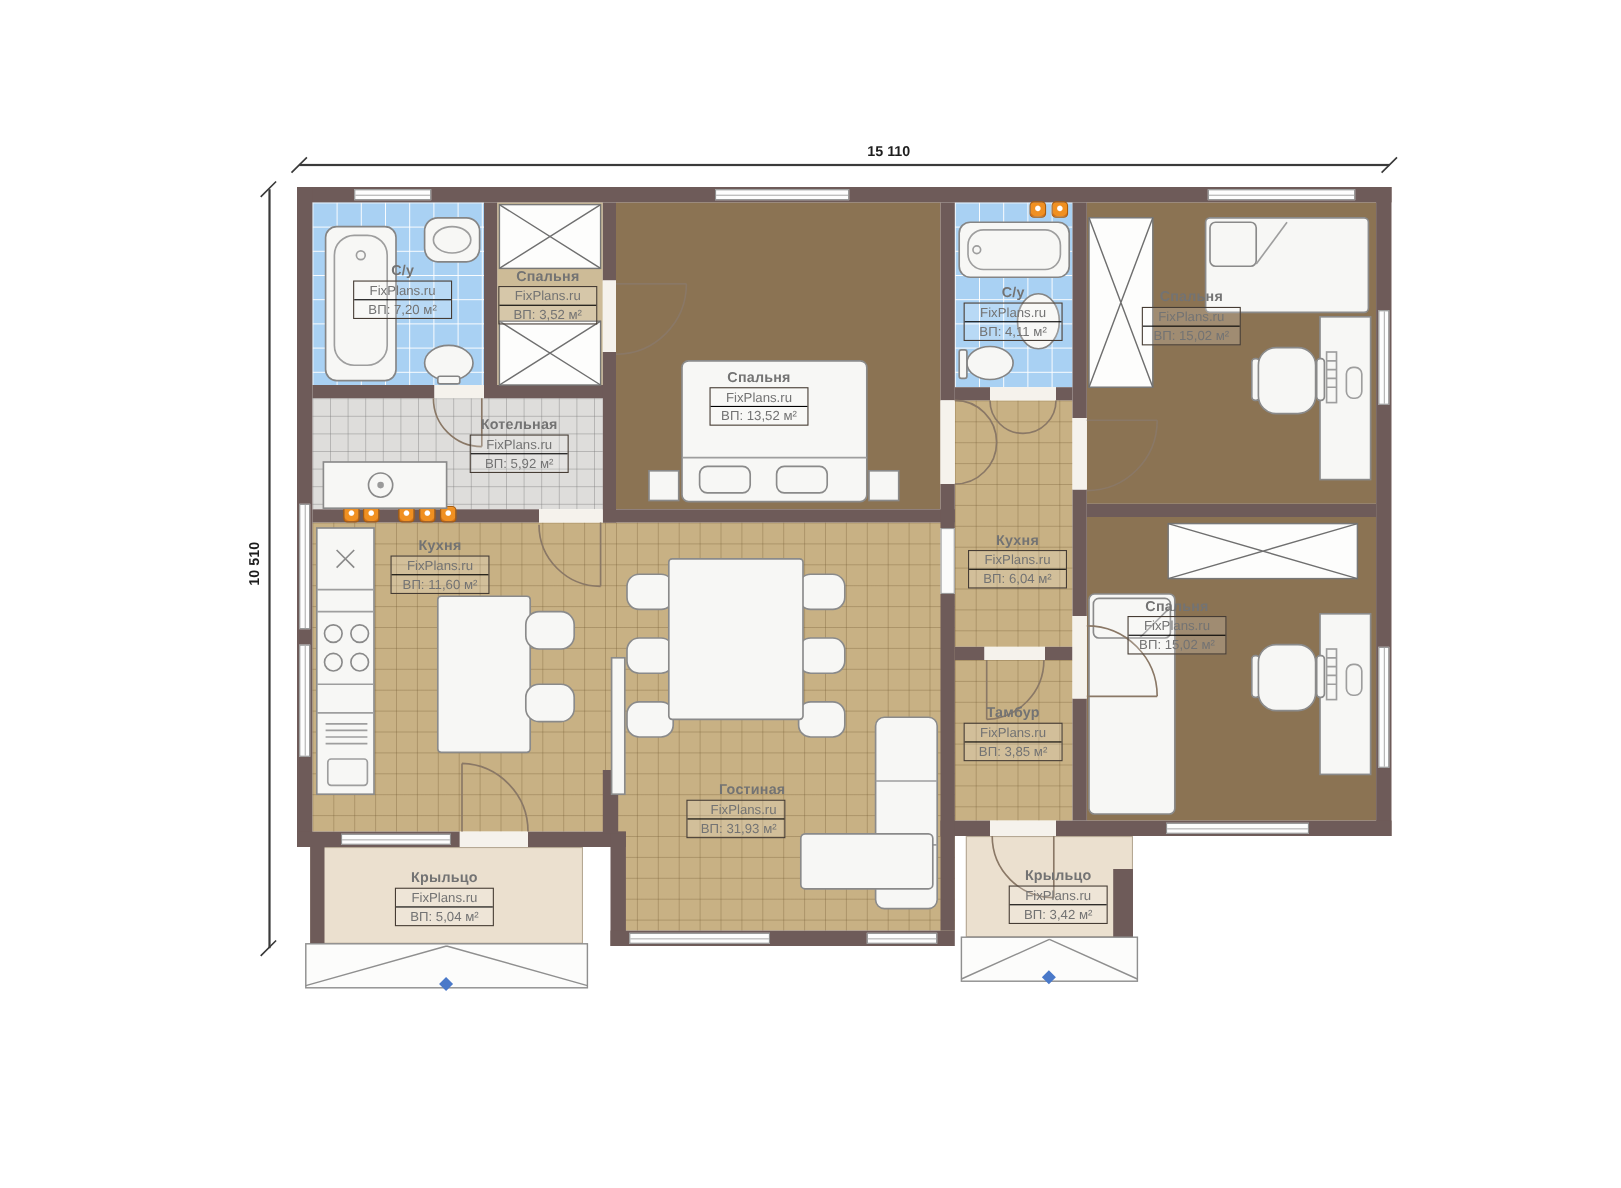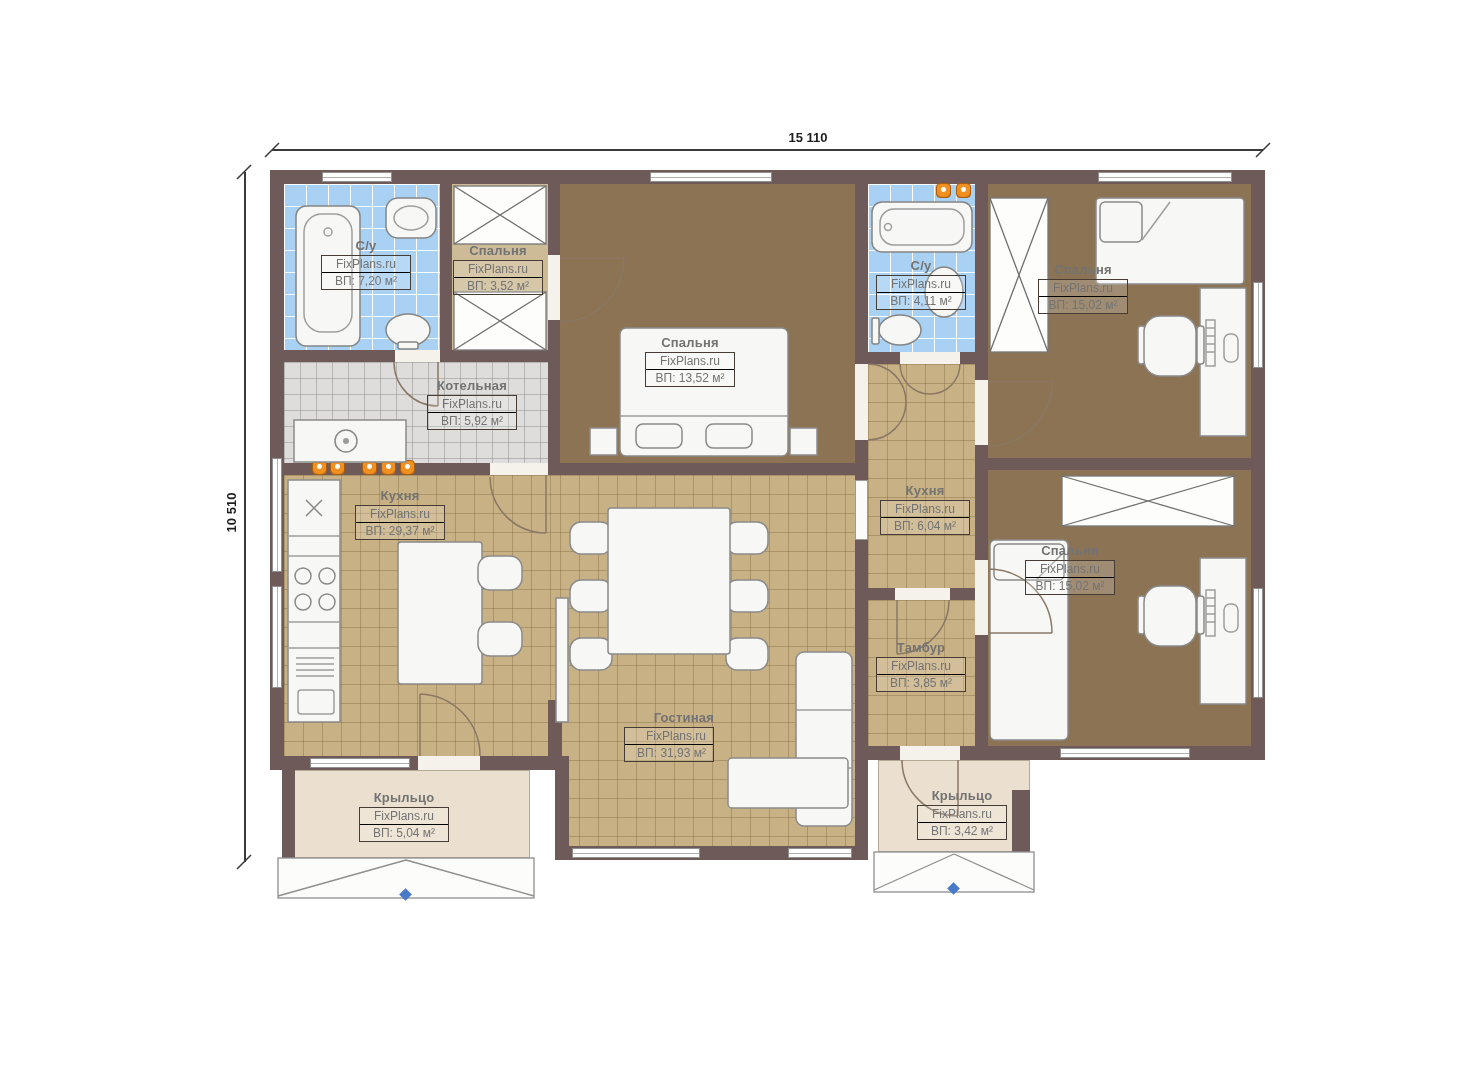--- a/index.html
+++ b/index.html
@@ -302,21 +302,21 @@
     <div class="rl-box">
       <div class="rl-wm">FixPlans.ru</div>
       <div class="rl-area">ВП: 15,02 м²</div>
     </div>
   </div>
 
   <div class="room-label" style="left:336px;top:488px;width:128px;">
     <div class="rl-name">Кухня</div>
     <div class="rl-box">
       <div class="rl-wm">FixPlans.ru</div>
-      <div class="rl-area">ВП: 29,37 м²</div>
+      <div class="rl-area">ВП: 11,60 м²</div>
     </div>
   </div>
 
   <div class="room-label" style="left:870px;top:483px;width:110px;">
     <div class="rl-name">Кухня</div>
     <div class="rl-box">
       <div class="rl-wm">FixPlans.ru</div>
       <div class="rl-area">ВП: 6,04 м²</div>
     </div>
   </div>

